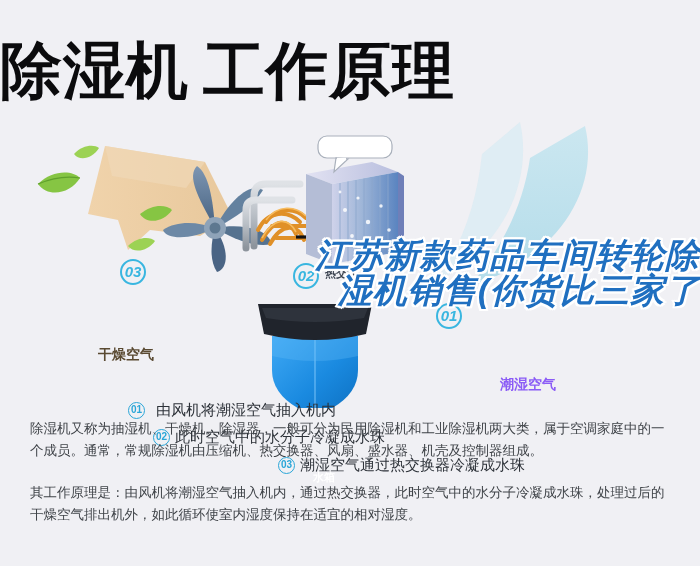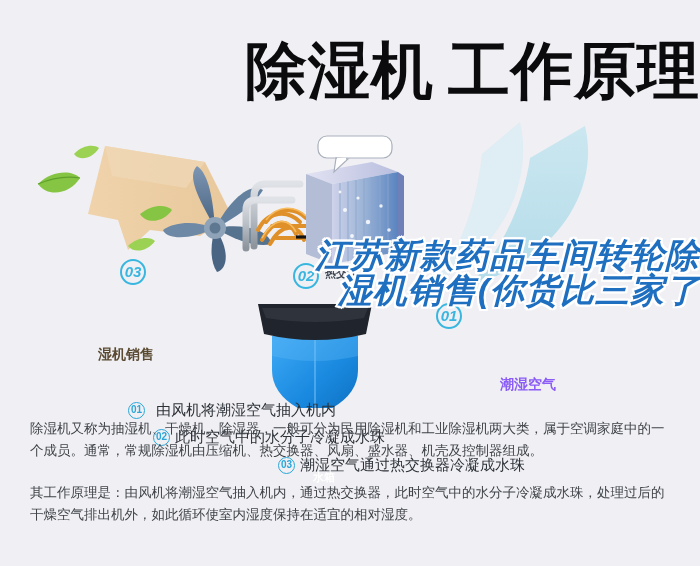--- a/index.html
+++ b/index.html
@@ -12,24 +12,23 @@
   }
   #page {
     position: relative;
     width: 700px; height: 566px;
     background: #f0f0f4;
   }
 
   
   .title-wrap {
     position: absolute;
-    top: 28px; left: 0; right: 0;
-    text-align: right;
+    top: 28px; left: 0; right: 12px;
+    text-align: left;
     height: 86px;
-    padding-left: 40px;
   }
   .title {
     display: inline-block;
     font-size: 62px;
     line-height: 86px;
     font-weight: 700;
     color: #0b0b0d;
     letter-spacing: 1px;
     white-space: nowrap;
   }
@@ -279,21 +278,21 @@
         <path d="M262 190 L368 190 L364 200 Q 315 208 266 200 Z" fill="#2e333c"></path>
       </g>
 
       <ellipse cx="315" cy="300" rx="78" ry="6" fill="#c9ccd6" opacity="0.45"></ellipse>
     </svg>
 
     <div class="bignum big03">03</div>
     <div class="bignum big02">02</div>
     <div class="bignum big01">01</div>
 
-    <div class="dlabel label-dry">湿机销售</div>
+    <div class="dlabel label-dry">干燥空气</div>
     <div class="dlabel label-wet">潮湿空气</div>
     <div class="dlabel label-hx">热交换器</div>
     <div class="dlabel label-tank">水箱</div>
 
     <div class="numtag tag-c01">01</div>
     <div class="cap cap01">由风机将潮湿空气抽入机内</div>
 
     <div class="numtag tag-c02">02</div>
     <div class="cap cap02">此时空气中的水分子冷凝成水珠</div>
 

